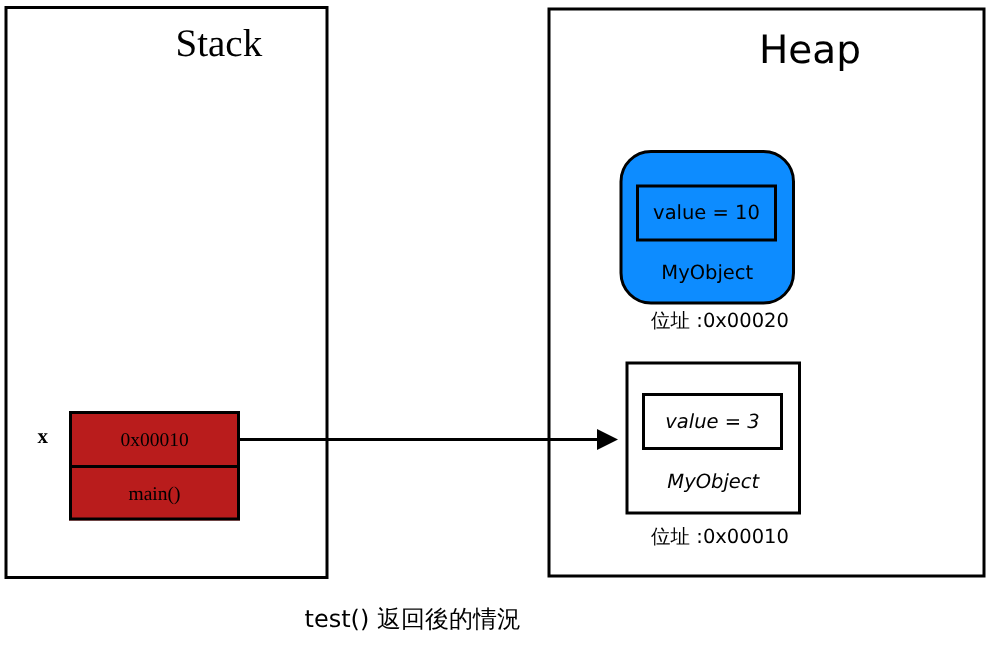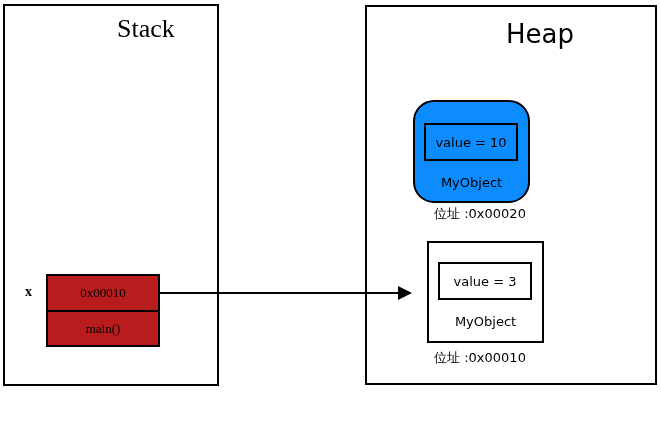--- a/index.html
+++ b/index.html
@@ -104,28 +104,29 @@
     <span class="big-title" style="left:139px; top:13px;">Heap</span>
 
     <div class="heap-object" style="left: 46px; top: 93px; width: 117px; height: 103px; background: rgb(13, 140, 255); border-radius: 21px;">
       <div class="value-box" style="left:9px; top:21px; width:94px; height:38px;">
         <span>value = 10</span>
       </div>
       <span class="type-label" style="top:73px;">MyObject</span>
     </div>
     <span class="addr-label" style="left:48px; top:198px;">位址 :0x00020</span>
 
-    <div class="heap-object" style="left:60px; top:234px; width:117px; height:102px;">
+    <div class="heap-object" style="left:50px; top:234px; width:117px; height:102px;font-style:italic;">
       <div class="value-box" style="left:9px; top:19px; width:94px; height:38px;">
         <span>value = 3</span>
       </div>
       <span class="type-label" style="top:71px;">MyObject</span>
     </div>
     <span class="addr-label" style="left:48px; top:342px;">位址 :0x00010</span>
   </div>
 
   <svg class="arrow-layer" viewBox="0 0 661 432" xmlns="http://www.w3.org/2000/svg">
     <line x1="160" y1="293" x2="399" y2="293" stroke="#000000" stroke-width="2"></line>
     <polygon points="412,293 398,286 398,300" fill="#000000"></polygon>
   </svg>
 
+  <div class="caption">test() 返回後的情況</div>
 
 </div>
 
 </body></html>

